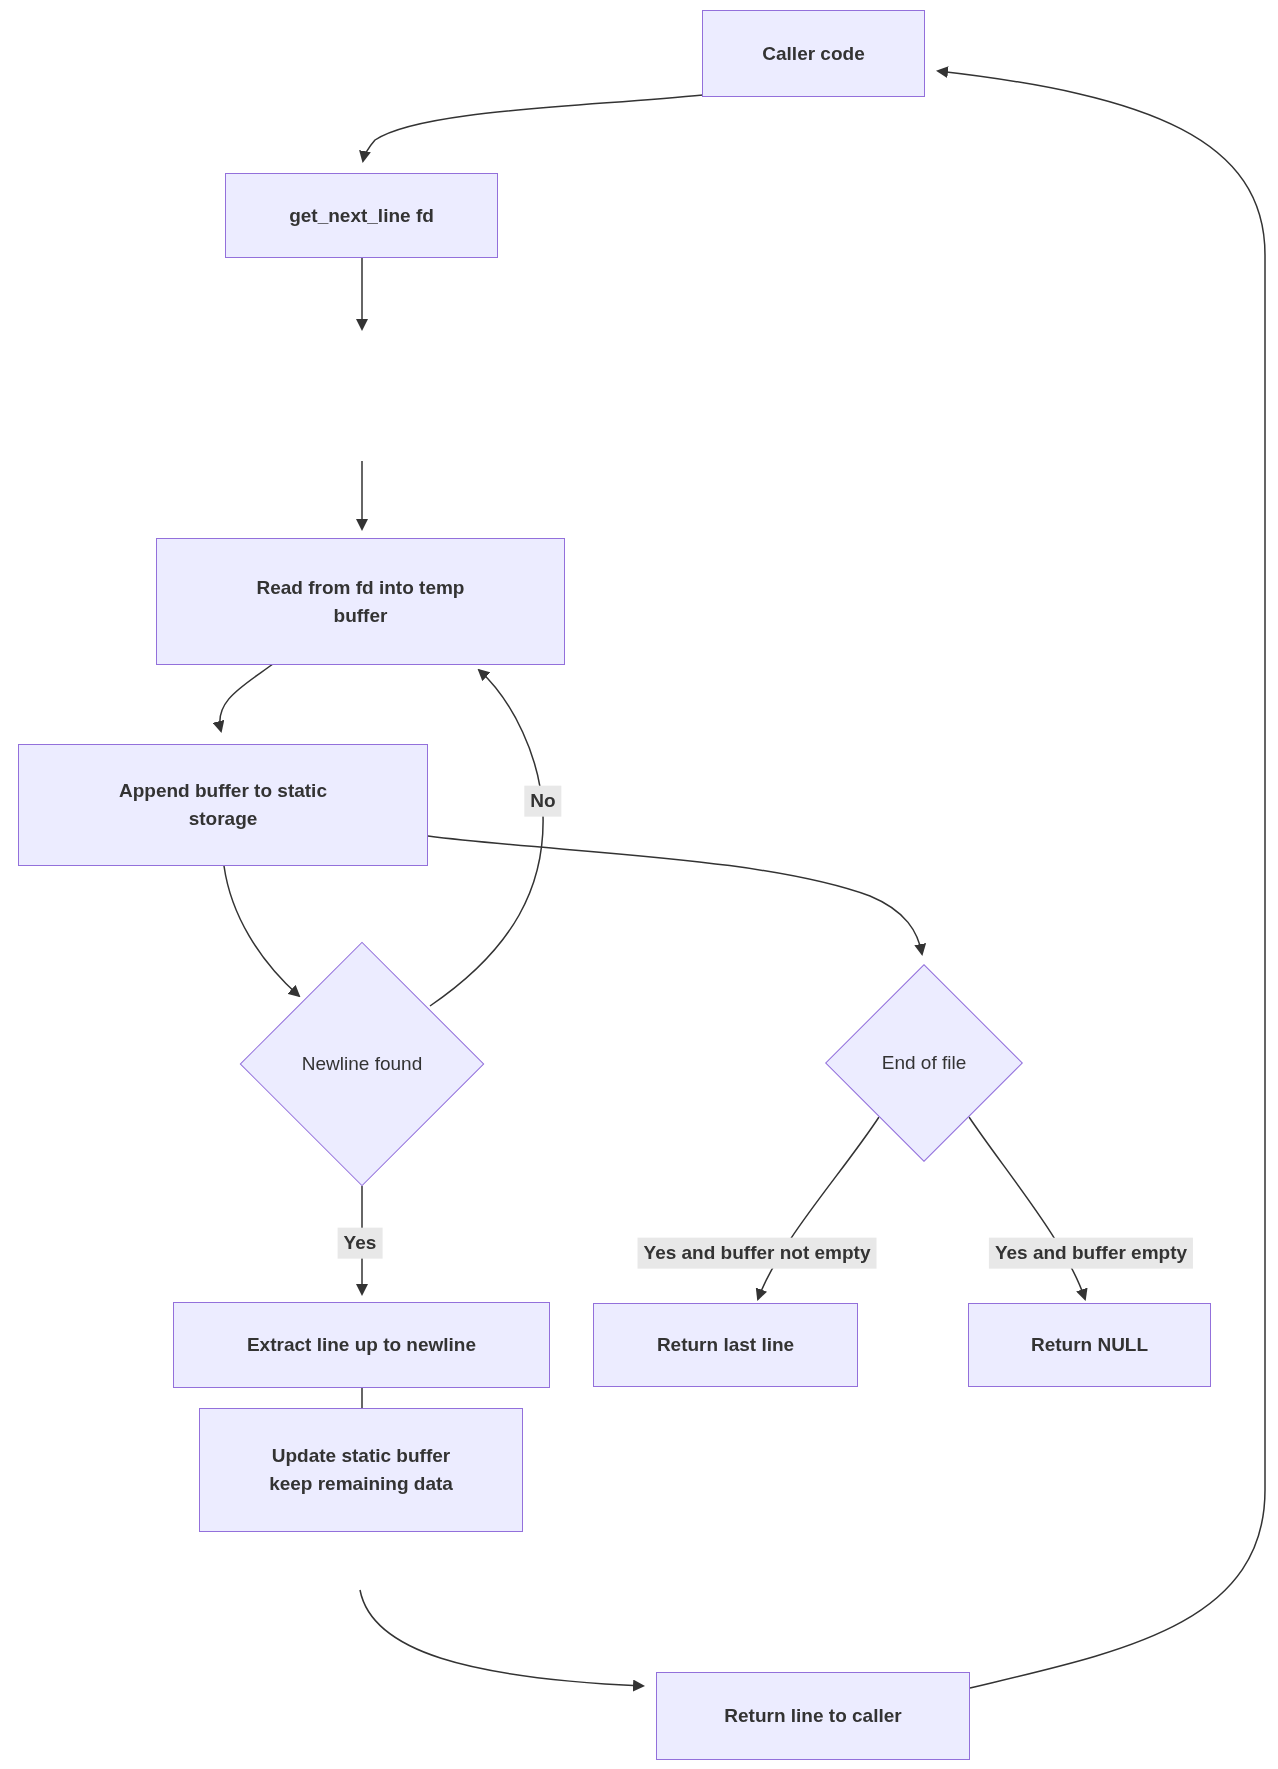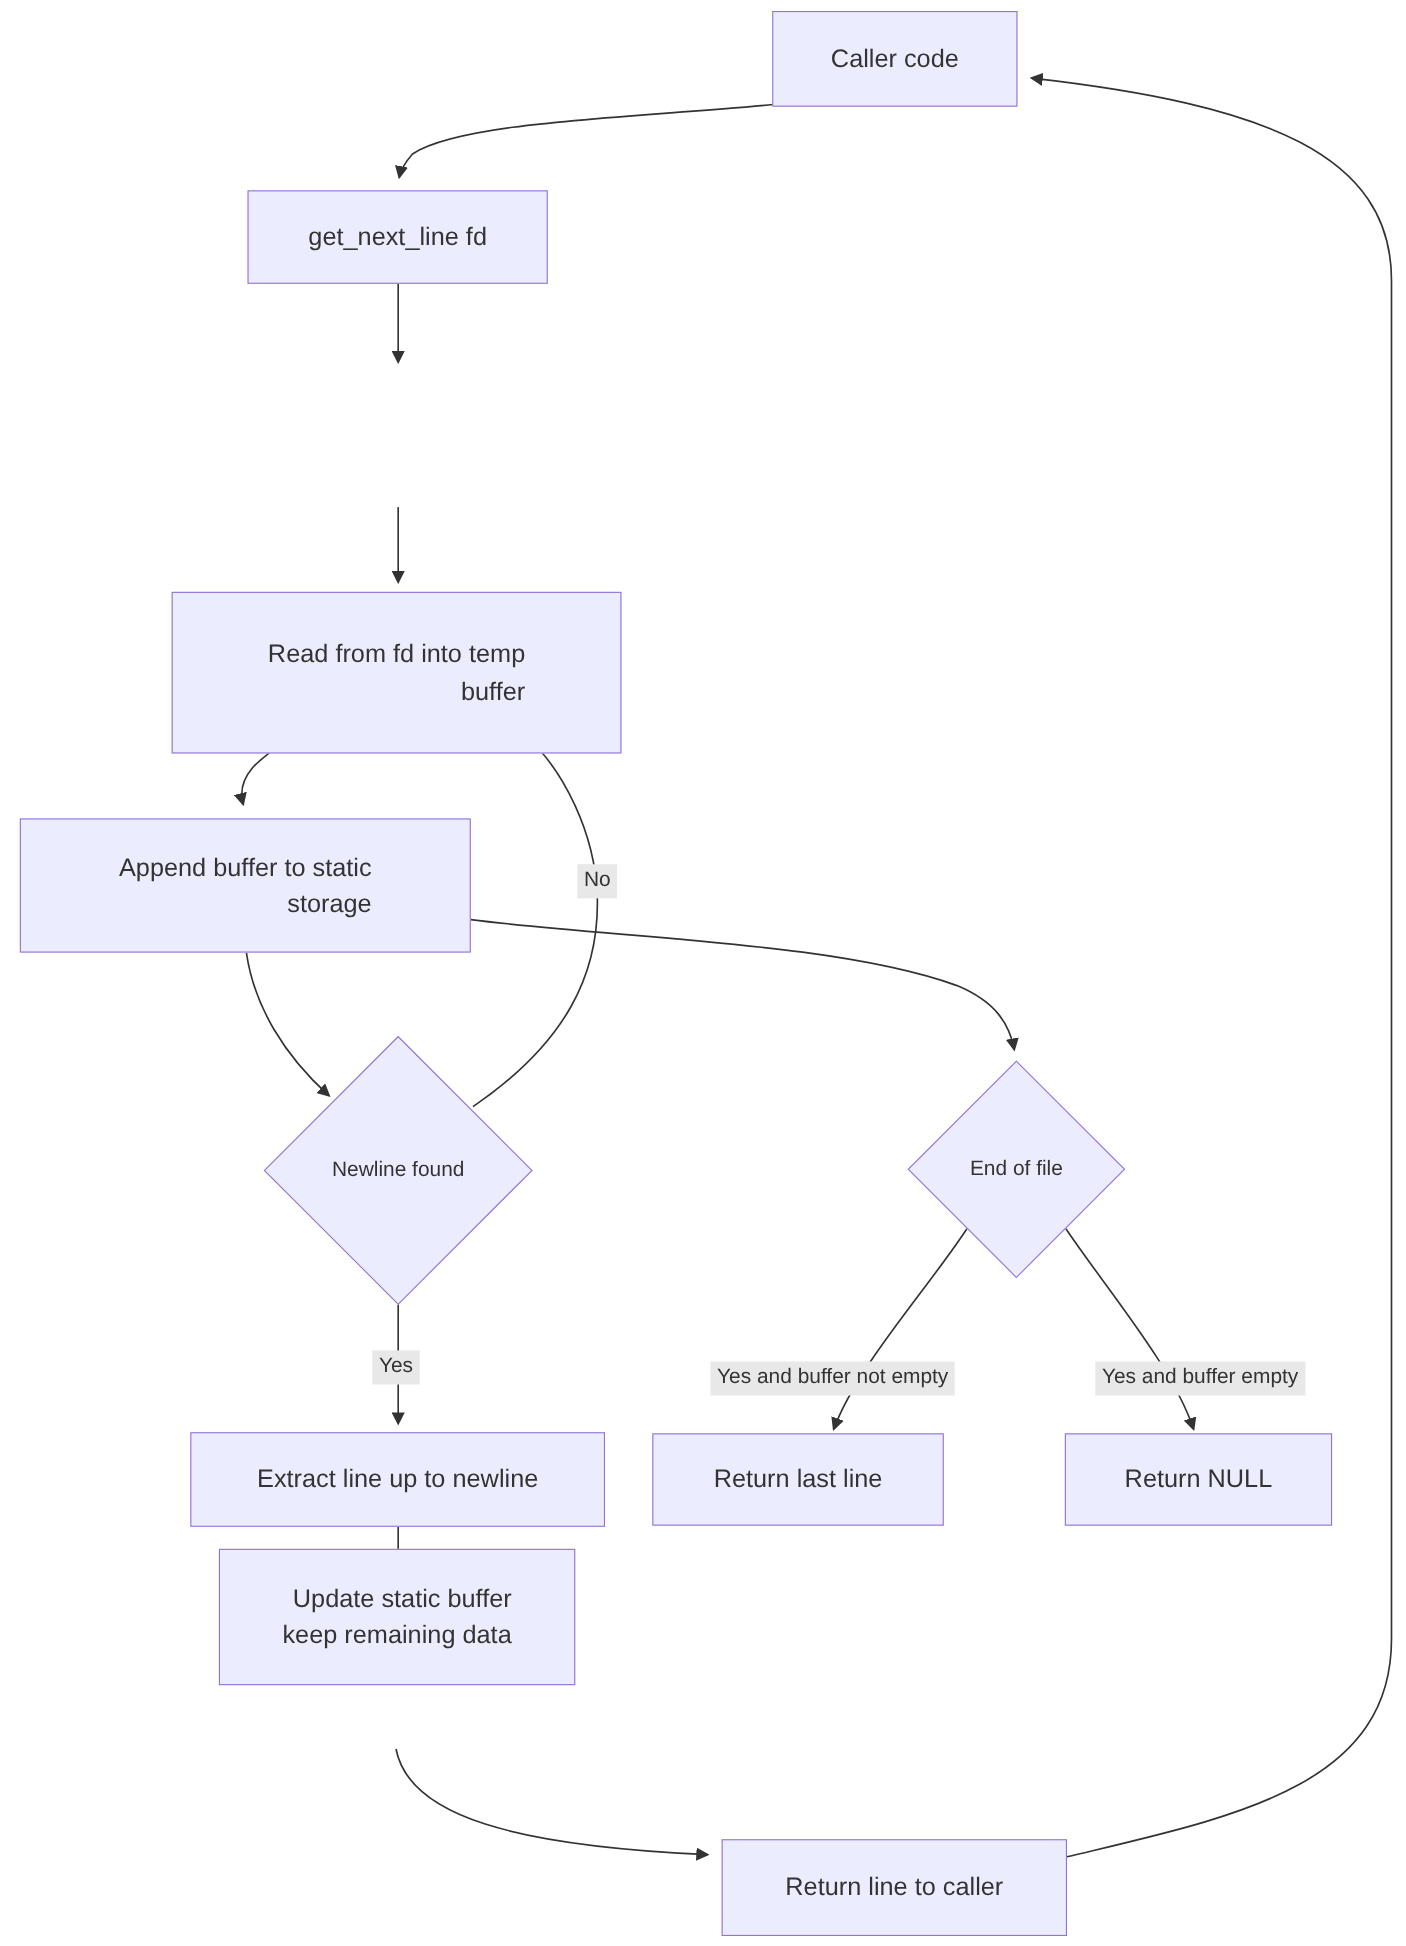--- a/index.html
+++ b/index.html
@@ -35,28 +35,29 @@
   #arrowhead-shape{
     fill:var(--edge);
     stroke:none;
   }
   .node{
     position:absolute;
     box-sizing:border-box;
     background:var(--node_fill);
     border:1.5px solid var(--node_border);
     color:var(--text);
-    font-size:23px;
+    font-size:19px;
     line-height:1.45;
     display:flex;
     align-items:center;
     justify-content:center;
-    text-align:right;
+    text-align:center;
     white-space:pre-line;
     z-index:2;
+    font-weight:bold;
   }
   .diamond{
     position:absolute;
     display:flex;
     align-items:center;
     justify-content:center;
     z-index:1;
   }
   .diamond-shape{
     position:absolute;
@@ -76,20 +77,21 @@
   .edge-label{
     position:absolute;
     transform:translate(-50%,-50%);
     background:var(--edge_label_bg);
     color:var(--text);
     font-size:19px;
     line-height:1.3;
     padding:3px 6px;
     white-space:nowrap;
     z-index:3;
+    font-weight:bold;
   }
 </style>
 </head>
 <body>
 
 <div id="canvas">
 
   <svg id="edges" width="1278" height="1769" viewBox="0 0 1278 1769" xmlns="http://www.w3.org/2000/svg">
     <defs>
       <marker id="arrow" viewBox="0 0 12 12" refX="10" refY="6" markerWidth="12" markerHeight="12" markerUnits="userSpaceOnUse" orient="auto">
@@ -109,21 +111,21 @@
     <path class="flow" d="M 969 1117 C 1006 1172, 1066 1242, 1085 1299" marker-end="url(#arrow)"></path>
     <path class="flow" d="M 360 1590 C 372 1652, 470 1678, 643 1686" marker-end="url(#arrow)"></path>
     <path class="flow" d="M 970 1688 C 1120 1652, 1265 1625, 1265 1490 L 1265 255 C 1265 140, 1150 95, 938 71" marker-end="url(#arrow)"></path>
   </svg>
 
   <div class="node" style="left:702px;top:10px;width:223px;height:87px">Caller code</div>
 
   <div class="node" style="left:225px;top:173px;width:273px;height:85px">get_next_line fd</div>
 
 
-  <div class="node" style="left:156px;top:538px;width:409px;height:147px">Read from fd into temp
+  <div class="node" style="left:156px;top:538px;width:409px;height:127px">Read from fd into temp
 buffer</div>
 
   <div class="node" style="left:18px;top:744px;width:410px;height:122px">Append buffer to static
 storage</div>
 
   <div class="diamond" style="left:239px;top:942px;width:246px;height:244px">
     <div class="diamond-shape" style="width:173px;height:173px"></div>
     <div class="diamond-label">Newline found</div>
   </div>
 

